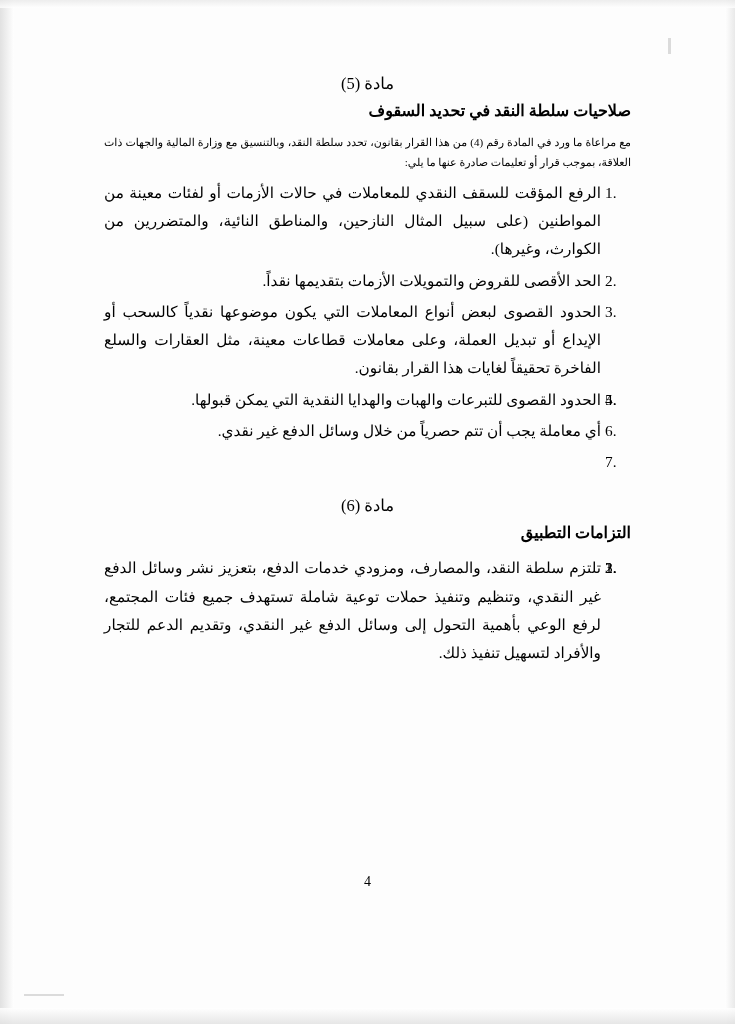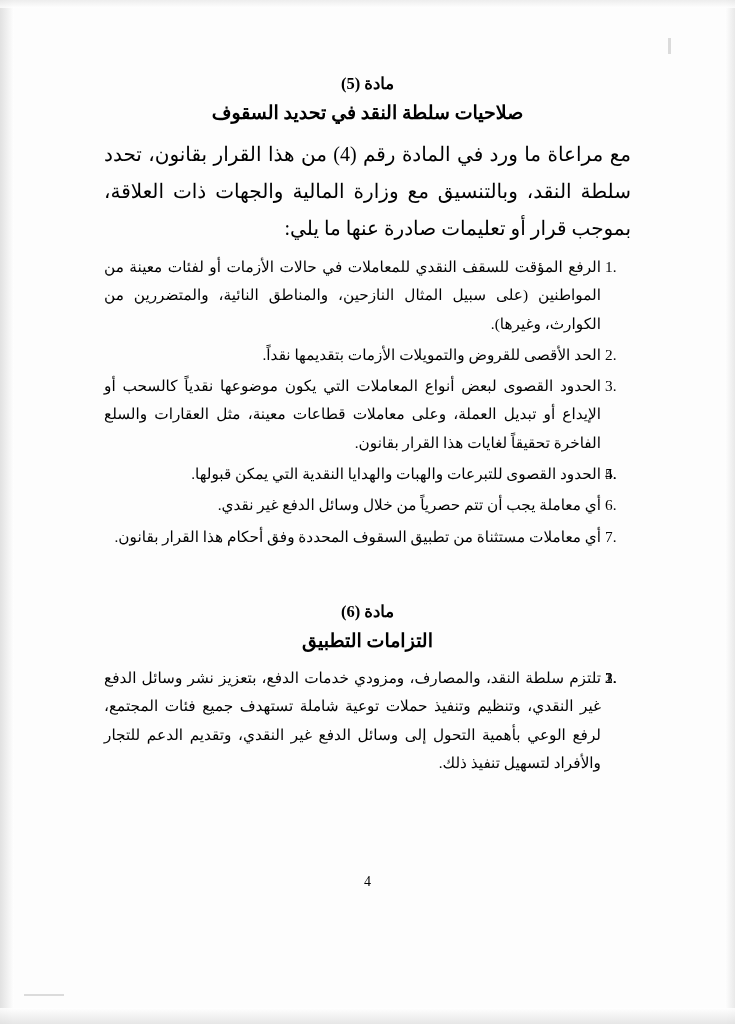--- a/index.html
+++ b/index.html
@@ -59,33 +59,32 @@
     position: absolute;
     top: 74px;
     right: 104px;
     left: 104px;
     direction: rtl;
     text-align: justify;
   }
 
   .article-num {
     text-align: center;
-    font-weight: bold;
+    font-weight: normal;
     font-size: 16.5px;
     margin: 0 0 7px 0;
     letter-spacing: .2px;
   }
   .article-title {
-    text-align: center;
     font-weight: bold;
-    font-size: 19px;
+    font-size: 16px;
     margin: 0 0 12px 0;
   }
   .para {
-    font-size: 20px;
+    font-size: 11px;
     line-height: 1.85;
     margin: 0 0 6px 0;
     text-align: justify;
     text-justify: inter-word;
   }
   ol.items {
     list-style: none;
     margin: 0;
     padding: 0;
   }
@@ -160,21 +159,20 @@
         <li>
           <span class="marker">.5</span>
           <span>الحدود القصوى للتبرعات والهبات والهدايا النقدية التي يمكن قبولها.</span>
         </li>
         <li>
           <span class="marker">.6</span>
           <span>أي معاملة يجب أن تتم حصرياً من خلال وسائل الدفع غير نقدي.</span>
         </li>
         <li>
           <span class="marker">.7</span>
-          <span>أي معاملات مستثناة من تطبيق السقوف المحددة وفق أحكام هذا القرار بقانون.</span>
         </li>
       </ol>
     </section>
 
     <div class="gap-between"></div>
 
     <section class="section-two">
       <h2 class="article-num">مادة (6)</h2>
       <h3 class="article-title">التزامات التطبيق</h3>
       <ol class="items">

